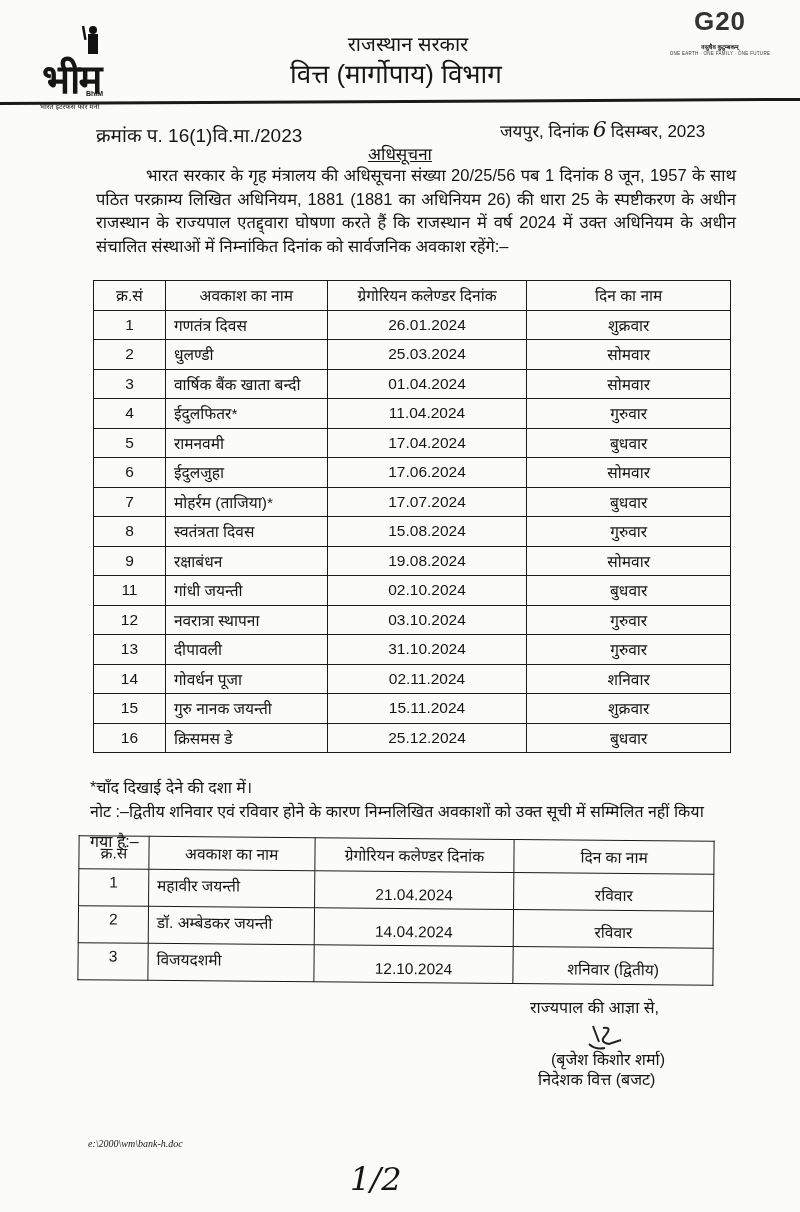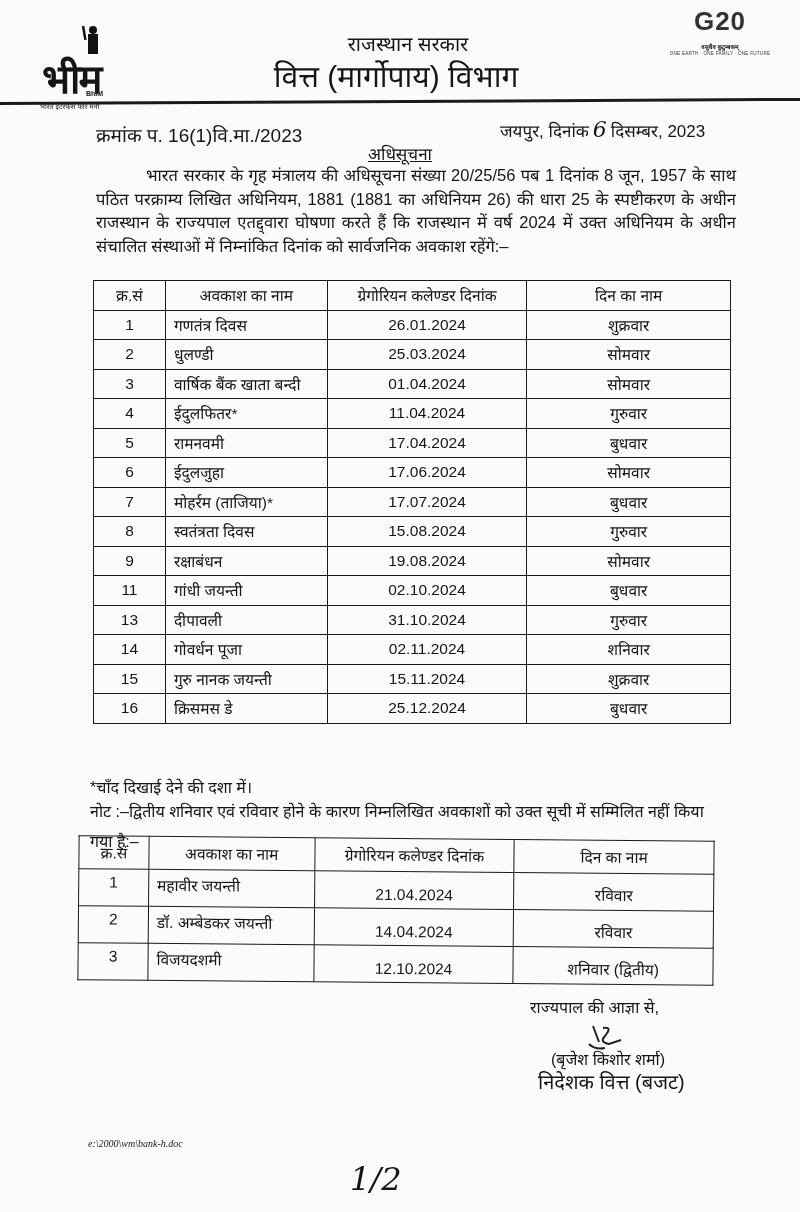--- a/index.html
+++ b/index.html
@@ -9,21 +9,21 @@
     font-family:"Liberation Sans","DejaVu Sans",sans-serif;
   }
   .abs { position:absolute; }
   
   .logo-bhim { left:40px; top:22px; width:90px; height:80px; }
   .logo-bhim .word { position:absolute; left:2px; top:28px; font-size:40px; font-weight:900; letter-spacing:-2px; }
   .logo-bhim .fig { position:absolute; left:40px; top:2px; width:26px; height:34px; }
   .logo-bhim .sub { position:absolute; left:46px; top:68px; font-size:7px; font-weight:bold; }
   .logo-bhim .tag { position:absolute; left:0px; top:80px; font-size:7px; white-space:nowrap; }
   .hdr-title1 { left:0; width:800px; top:30px; text-align:center; font-size:20px;padding-left:8px; }
-  .hdr-title2 { left:0; width:792px; top:55px; text-align:center; font-size:30px; }
+  .hdr-title2 { left:0; width:792px; top:55px; text-align:center; font-size:26px; }
   .logo-g20 { left:660px; top:6px; width:120px; height:60px; text-align:center; }
   .logo-g20 .g { font-size:26px; font-weight:bold; letter-spacing:1px; color:#333; }
   .logo-g20 .s2 { font-size:6px; font-weight:bold; margin-top:6px; }
   .logo-g20 .s3 { font-size:4.5px; color:#333; letter-spacing:0.3px; }
   .rule { left:0; top:100px; width:800px; height:3px; background:#1a1a1a; transform:rotate(-0.3deg); }
 
   .ref { left:96px; top:122px; font-size:19px; }
   .dateline { left:500px; top:117px; font-size:17px; }
   .dateline .day { font-family:"DejaVu Serif",serif; font-style:italic; font-size:22px; margin:0 4px; }
   .heading { left:0; width:800px; top:142px; text-align:center; font-size:17px; text-decoration:underline; }
@@ -42,21 +42,21 @@
   .note { left:90px; top:797px; width:640px; font-size:16px; line-height:30px; }
   .t2 { left:78px; top:838px; width:636px; transform:rotate(0.5deg); }
   .t2 col.c1 { width:70px; } .t2 col.c2 { width:166px; } .t2 col.c3 { width:200px; } .t2 col.c4 { width:200px; }
   .t2 th { height:32px; }
   .t2 td { height:32px; vertical-align:bottom; padding-bottom:4px; }
   .t2 td.num, .t2 td.nm { vertical-align:top; padding-top:4px; padding-bottom:0; }
 
   .sig1 { left:530px; top:996px; font-size:16px; }
   .sigmark { left:585px; top:1022px; width:40px; height:30px; }
   .sig2 { left:534px; top:1048px; font-size:16px;margin-left:17px; }
-  .sig3 { left:538px; top:1068px; font-size:20px; }
+  .sig3 { left:538px; top:1068px; font-size:16px; }
   .filepath { left:88px; top:1138px; font-size:10px; font-style:italic; font-family:"Liberation Serif",serif; }
   .pagemark { left:350px; top:1160px; font-size:32px; font-family:"DejaVu Serif",serif; font-style:italic; }
 </style>
 </head>
 <body>
 
 <div class="abs logo-bhim">
   <svg class="fig" viewBox="0 0 26 34">
     <circle cx="13" cy="6" r="4" fill="#111"></circle>
     <rect x="8" y="10" width="10" height="20" fill="#111"></rect>
@@ -156,20 +156,26 @@
         <td class="center">19.08.2024</td>
         <td class="center">सोमवार</td>
       </tr>
       <tr>
         <td class="center num">11</td>
         <td class="left nm">गांधी जयन्ती</td>
         <td class="center">02.10.2024</td>
         <td class="center">बुधवार</td>
       </tr>
       <tr>
+        <td class="center num">12</td>
+        <td class="left nm">नवरात्रा स्थापना</td>
+        <td class="center">03.10.2024</td>
+        <td class="center">गुरुवार</td>
+      </tr>
+      <tr>
         <td class="center num">13</td>
         <td class="left nm">दीपावली</td>
         <td class="center">31.10.2024</td>
         <td class="center">गुरुवार</td>
       </tr>
       <tr>
         <td class="center num">14</td>
         <td class="left nm">गोवर्धन पूजा</td>
         <td class="center">02.11.2024</td>
         <td class="center">शनिवार</td>

